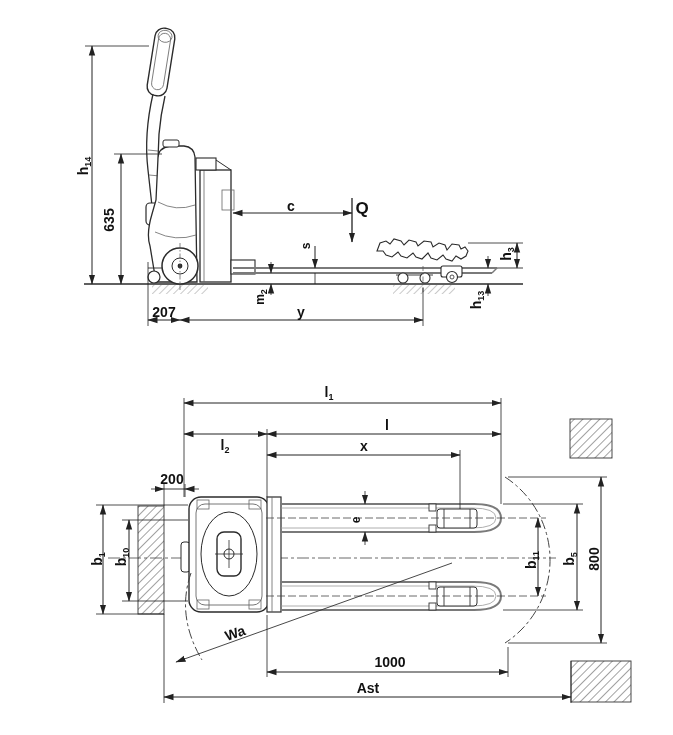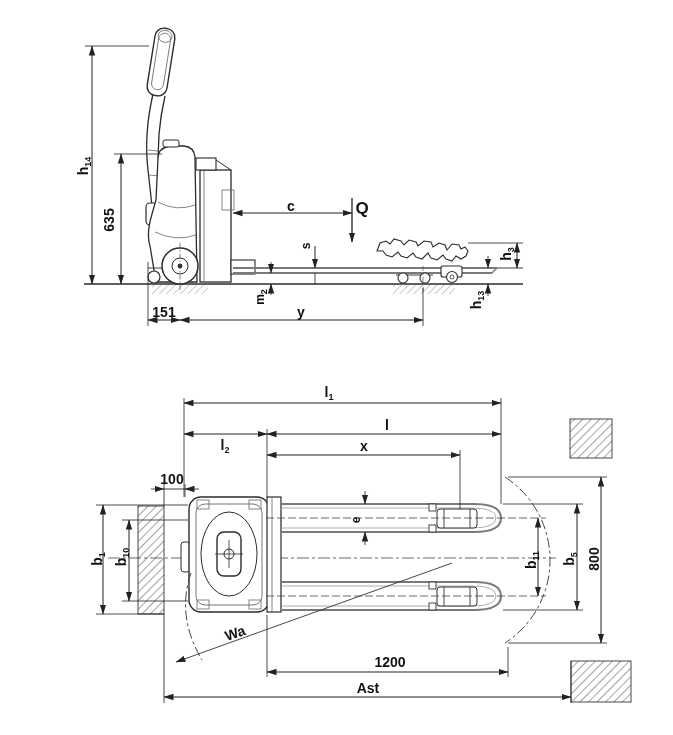--- a/index.html
+++ b/index.html
@@ -256,31 +256,31 @@
 </svg>
 
 <span class="dl rot" style="left:84px;top:166px"><span>h</span><sub>14</sub></span>
 <span class="dl rot" style="left:109px;top:220px"><span>635</span></span>
 <span class="dl" style="left:291px;top:206px"><span>c</span></span>
 <span class="dl big" style="left:362px;top:208px"><span>Q</span></span>
 <span class="dl rot sm" style="left:306px;top:246px"><span>s</span></span>
 <span class="dl rot sm" style="left:261px;top:297px"><span>m</span><sub>2</sub></span>
 <span class="dl rot" style="left:507px;top:254px"><span>h</span><sub>3</sub></span>
 <span class="dl rot" style="left:477px;top:300px"><span>h</span><sub>13</sub></span>
-<span class="dl" style="left:164px;top:312px"><span>151</span></span>
+<span class="dl" style="left:164px;top:312px"><span>207</span></span>
 <span class="dl" style="left:301px;top:312px"><span>y</span></span>
 
 <span class="dl" style="left:329px;top:393px"><span>l</span><sub>1</sub></span>
 <span class="dl" style="left:225px;top:446px"><span>l</span><sub>2</sub></span>
 <span class="dl" style="left:387px;top:425px"><span>l</span></span>
 <span class="dl" style="left:364px;top:446px"><span>x</span></span>
-<span class="dl" style="left:172px;top:479px"><span>100</span></span>
+<span class="dl" style="left:172px;top:479px"><span>200</span></span>
 <span class="dl rot" style="left:98px;top:559px"><span>b</span><sub>1</sub></span>
 <span class="dl rot" style="left:122px;top:557px"><span>b</span><sub>10</sub></span>
 <span class="dl rot sm" style="left:356px;top:520px"><span>e</span></span>
 <span class="dl rot" style="left:532px;top:560px"><span>b</span><sub>11</sub></span>
 <span class="dl rot" style="left:570px;top:559px"><span>b</span><sub>5</sub></span>
 <span class="dl rot" style="left:594px;top:559px"><span>800</span></span>
 <span class="dl wa" style="left:235px;top:633px"><span>Wa</span></span>
-<span class="dl" style="left:390px;top:662px"><span>1200</span></span>
+<span class="dl" style="left:390px;top:662px"><span>1000</span></span>
 <span class="dl" style="left:368px;top:688px"><span>Ast</span></span>
 
 </div>
 
 </body></html>

